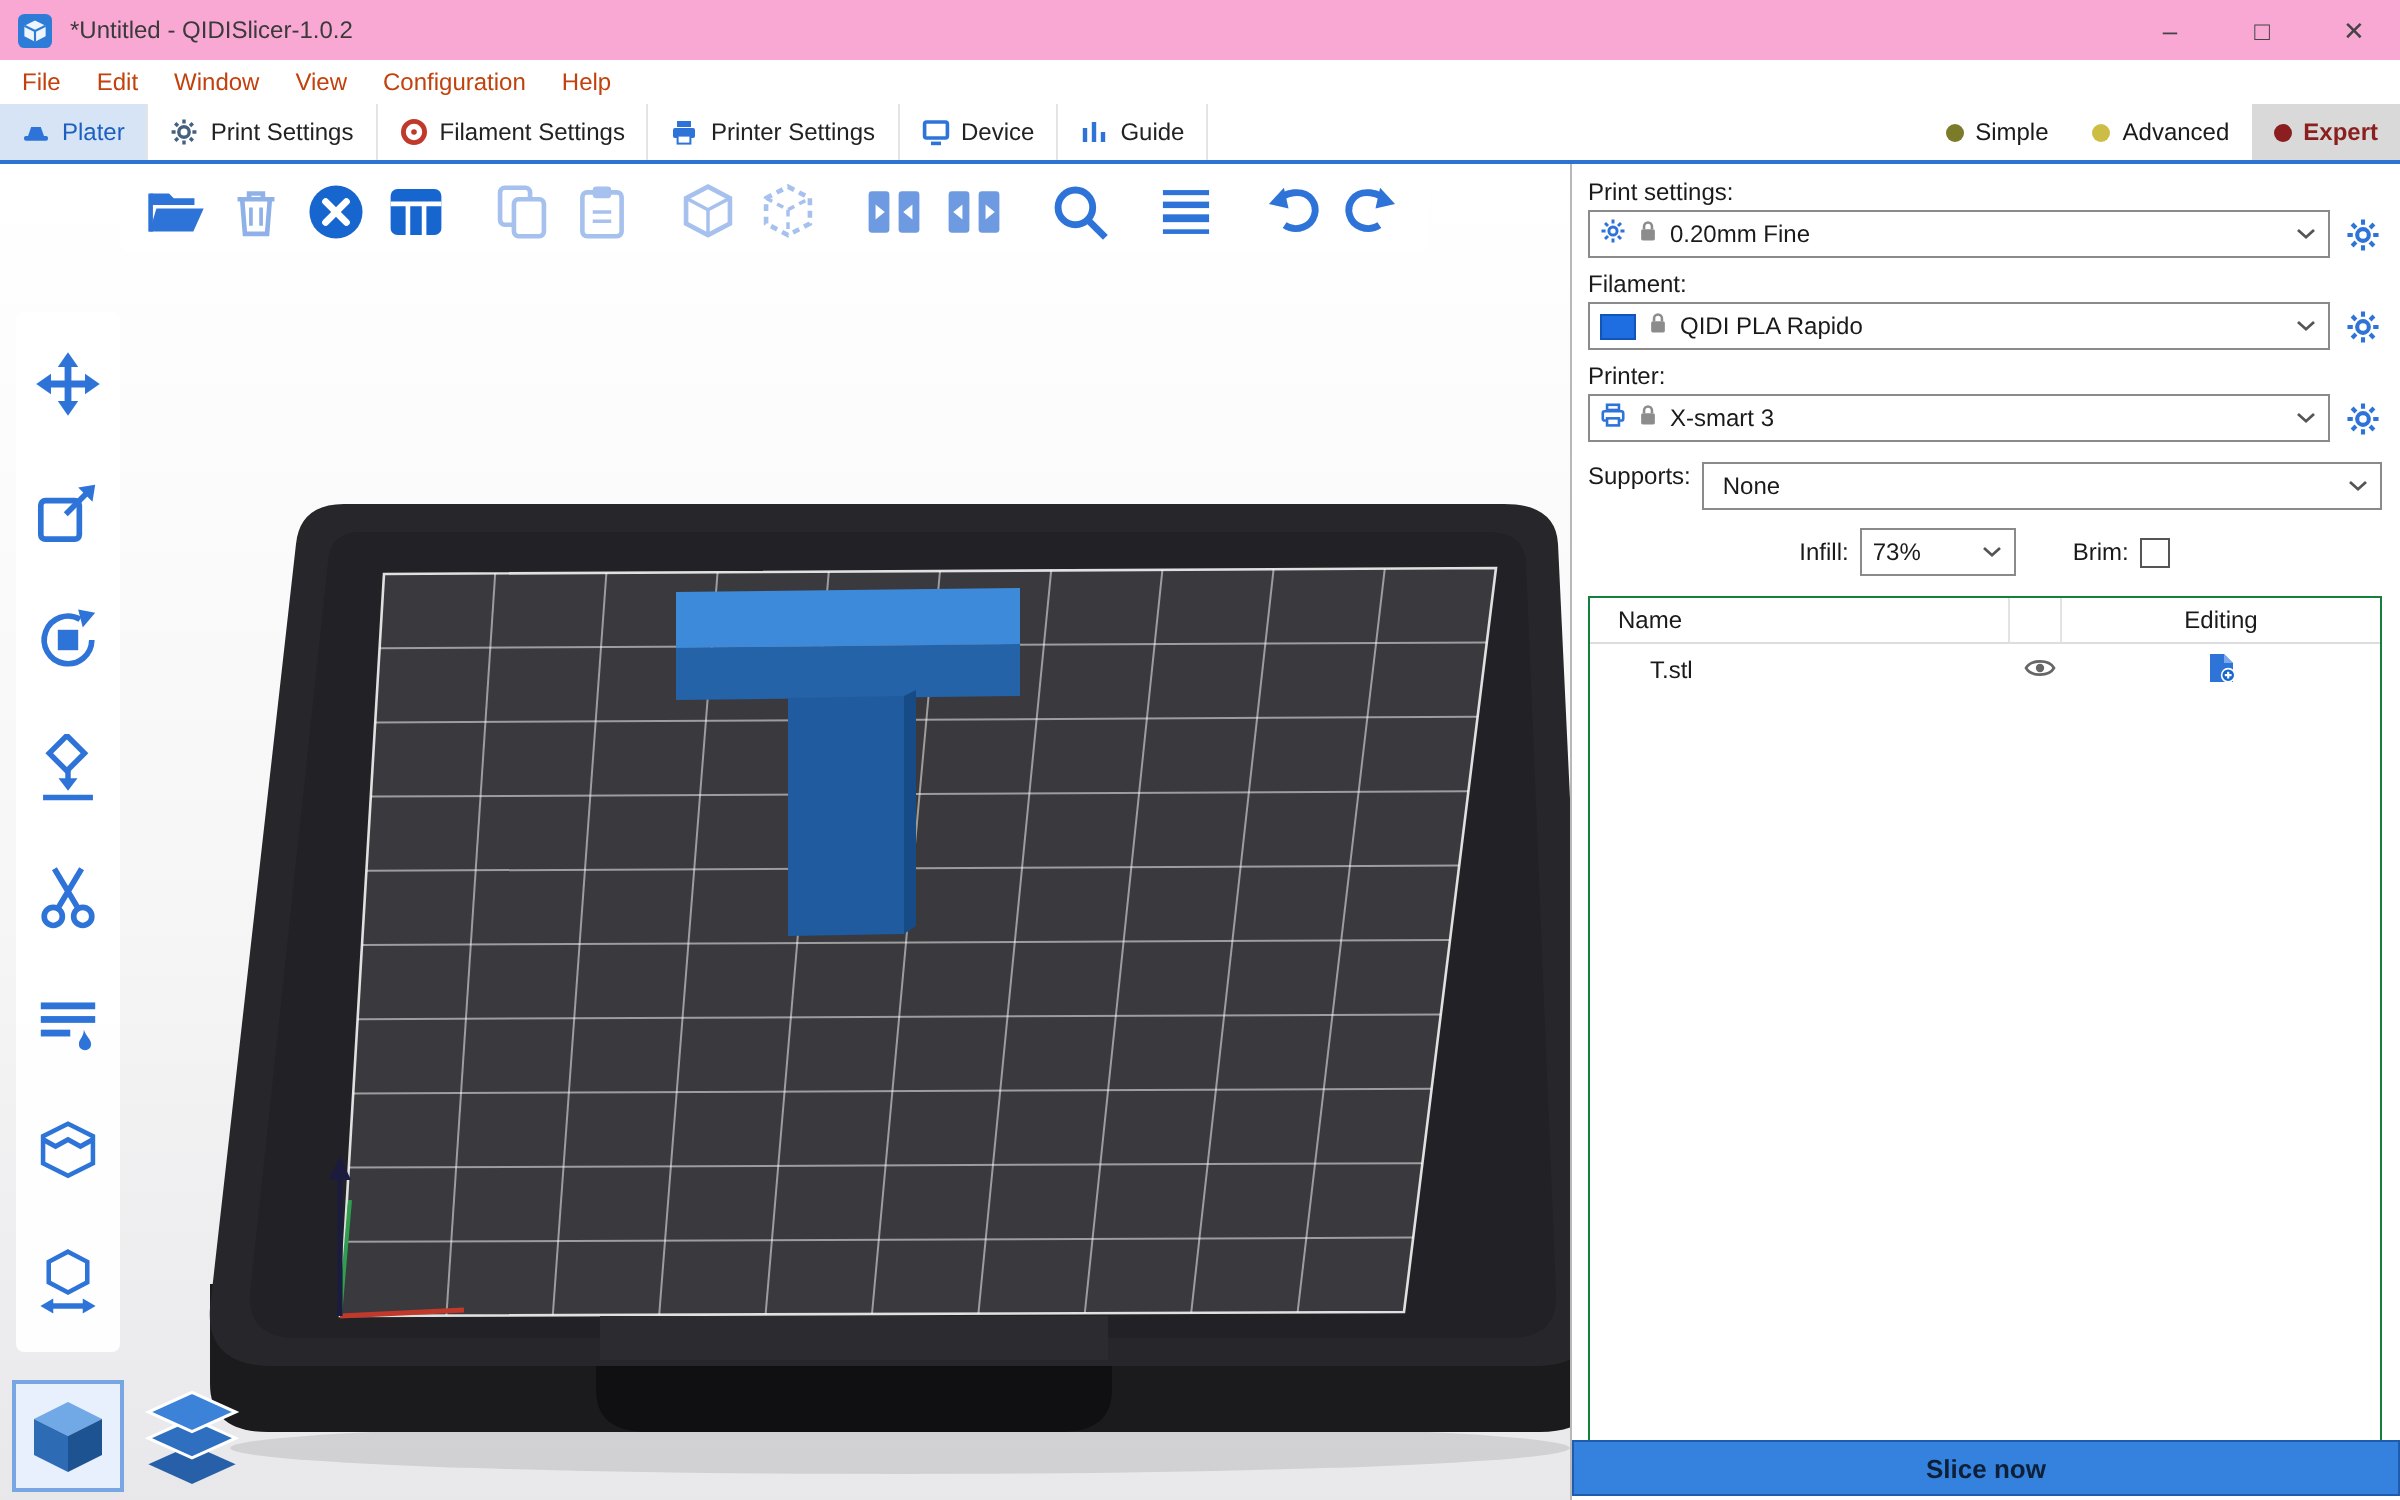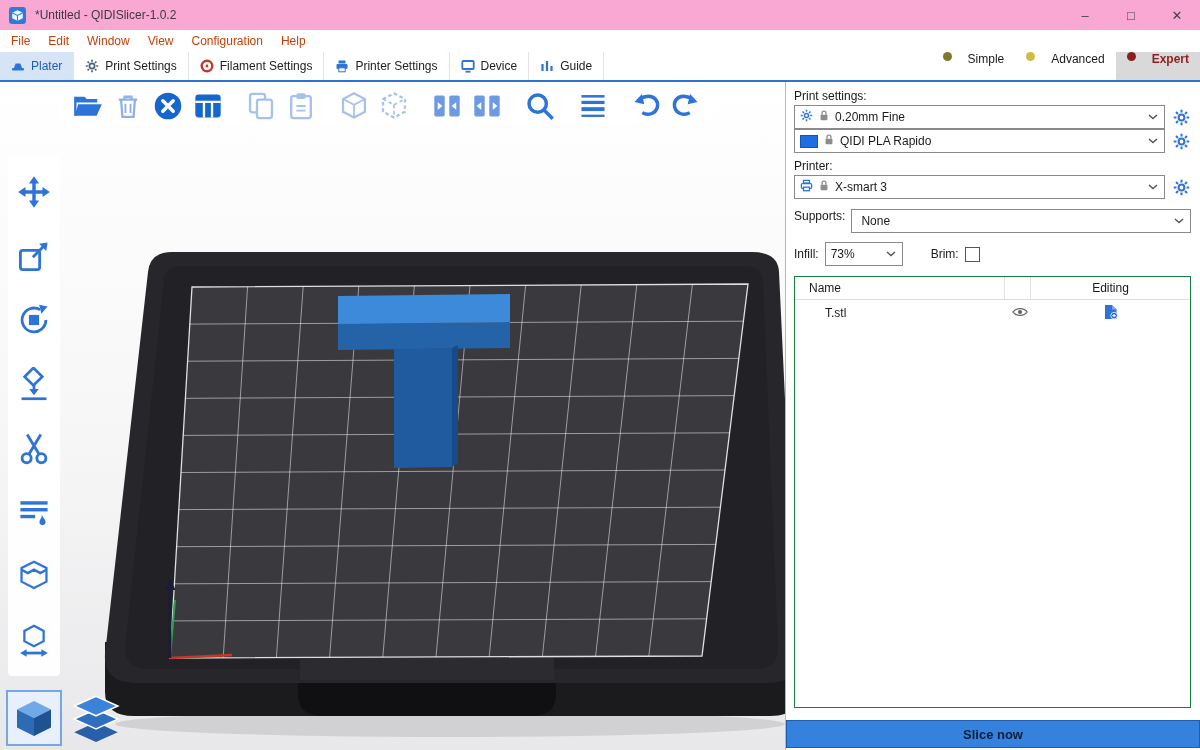--- a/index.html
+++ b/index.html
@@ -16,21 +16,21 @@
   
   .menubar{height:22px;display:flex;align-items:center;background:#fff;flex:0 0 auto;padding-left:2px;}
   .menuitem{padding:0 9px;height:100%;display:flex;align-items:center;color:#c2410c;}
 
   
   .tabbar{height:28px;display:flex;align-items:stretch;background:#fff;border-bottom:2px solid #2f73d2;flex:0 0 auto;}
   .tab{display:flex;align-items:center;gap:6px;padding:0 11px;border-right:1px solid #e4e4e4;color:#222;}
   .tab.selected{background:#d7e4f6;color:#1b5fbf;}
   .tabicon{display:flex;align-items:center;}
   .modes{margin-left:auto;display:flex;align-items:stretch;}
-  .mode{display:flex;gap:16px;padding:0 11px;}
+  .mode{display:flex;align-items:center;gap:6px;padding:0 11px;}
   .mode .dot{width:9px;height:9px;border-radius:50%;}
   .dot-simple{background:#7b7b2a;}
   .dot-advanced{background:#cdbd45;}
   .dot-expert{background:#8b1f1f;}
   .mode.selected{background:#d9d9d9;}
   .mode-expert .mlabel{color:#8b1f1f;font-weight:bold;}
 
   
   .content{display:flex;flex:1 1 auto;height:670px;}
   .viewport{position:relative;width:785px;height:670px;background:linear-gradient(180deg,#ffffff 0%,#f6f6f7 55%,#e8e8ea 100%);overflow:hidden;}
@@ -52,21 +52,21 @@
   .plabel{margin:3px 0 2px 0;color:#1a1a1a;}
   .comborow{display:flex;align-items:center;gap:6px;}
   .combo{flex:1 1 auto;height:22px;border:1px solid #8a8a8a;background:#fff;display:flex;align-items:center;gap:5px;padding:0 5px;cursor:pointer;}
   .cvalue{flex:1 1 auto;white-space:nowrap;overflow:hidden;}
   .chev{flex:0 0 auto;display:flex;align-items:center;padding-right:1px;}
   .gearbtn{flex:0 0 auto;width:20px;height:20px;display:flex;align-items:center;justify-content:center;cursor:pointer;}
   .swatch{width:16px;height:11px;background:#1e6ee2;border:1px solid #1255b8;flex:0 0 auto;}
   .inlinerow{display:flex;margin-top:10px;gap:6px;}
   .ilabel{flex:0 0 auto;}
   .combo.supports{flex:1 1 auto;}
-  .infillrow{display:flex;align-items:center;margin-top:9px;gap:6px;}
+  .infillrow{display:flex;align-items:center;margin-top:9px;gap:6px;justify-content:center;}
   .combo.small{flex:0 0 auto;width:66px;}
   .brimlabel{margin-left:22px;}
   .checkbox{width:13px;height:13px;border:1px solid #555;background:#fff;display:inline-block;cursor:pointer;}
 
   .objtable{margin-top:10px;border:1px solid #15803d;height:430px;background:#fff;overflow:hidden;}
   .thead{display:grid;grid-template-columns:1fr 26px 160px;height:22px;align-items:center;border-bottom:1px solid #ddd;}
   .thead .hname{padding-left:14px;}
   .thead .heye{border-left:1px solid #e3e3e3;height:100%;}
   .thead .hedit{border-left:1px solid #e3e3e3;height:100%;display:flex;align-items:center;justify-content:center;}
   .trow{display:grid;grid-template-columns:1fr 26px 160px;height:26px;align-items:center;cursor:pointer;}
@@ -441,20 +441,21 @@
           </span>
         </div>
         <span class="gearbtn">
           <svg width="17" height="17" viewBox="0 0 14 14" fill="none" stroke="#2e74d8" stroke-width="1.7">
               <circle cx="7" cy="7" r="2.4"></circle>
               <path d="M7 .6v2.2M7 11.2v2.2M.6 7h2.2M11.2 7h2.2M2.5 2.5l1.6 1.6M9.9 9.9l1.6 1.6M11.5 2.5L9.9 4.1M4.1 9.9l-1.6 1.6"></path>
             </svg>
         </span>
       </div>
 
+      <div class="plabel" style="margin-top:6px">Filament:</div>
       <div class="comborow">
         <div class="combo">
           <span class="swatch"></span>
           <span>
             <svg width="12" height="13" viewBox="0 0 14 14">
                 <rect x="3" y="6" width="8" height="6.5" rx="1" fill="#8c8c8c"></rect>
                 <path d="M4.7 6V4.3a2.3 2.3 0 0 1 4.6 0V6" stroke="#8c8c8c" stroke-width="1.5" fill="none"></path>
               </svg>
           </span>
           <span class="cvalue">QIDI PLA Rapido</span>

